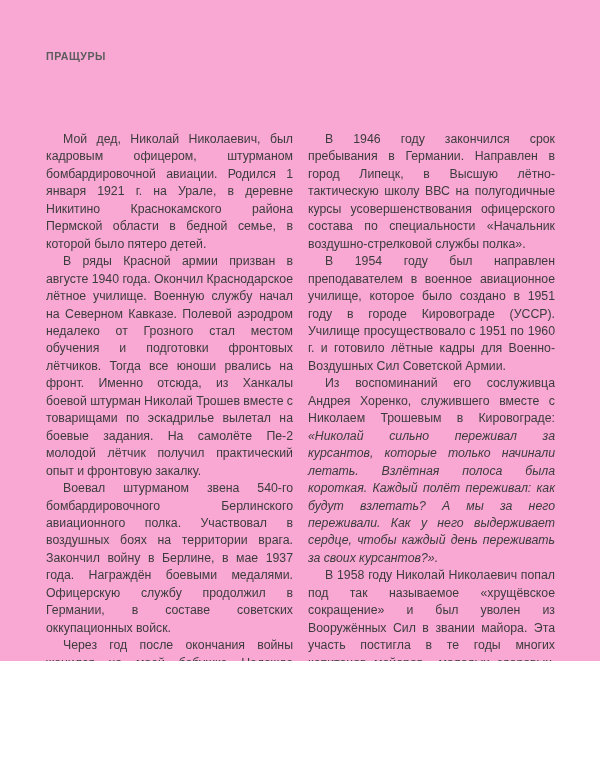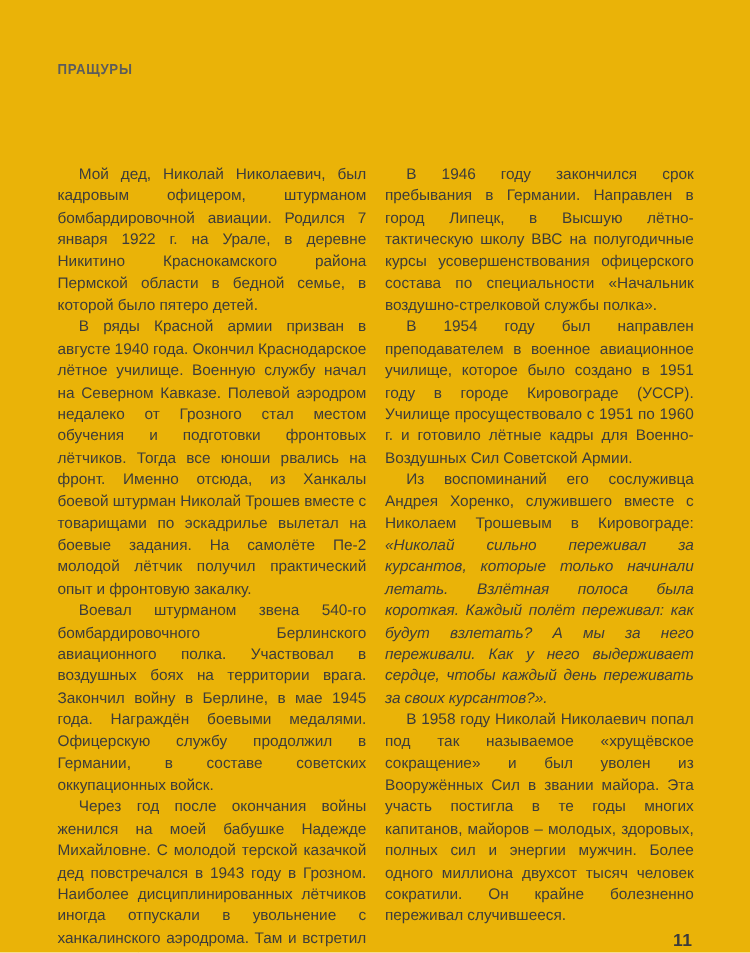--- a/index.html
+++ b/index.html
@@ -4,22 +4,22 @@
 <title>Page</title>
 <style>
   html, body {
     margin: 0;
     padding: 0;
     background: #ffffff;
   }
   .page {
     position: relative;
     width: 600px;
-    height: 762px;
-    background: #eab308;
+    height: 661px;
+    background: #f9a8d4;
     overflow: hidden;
     font-family: "Liberation Sans", "DejaVu Sans", sans-serif;
     color: #3a3a3a;
     -webkit-font-smoothing: antialiased;
   }
 
   
   .running-head {
     position: absolute;
     left: 46px;
@@ -104,23 +104,23 @@
 <body>
 
 <div class="page">
 
   <div class="running-head">ПРАЩУРЫ</div>
 
 
   <div class="body-cols">
 
     <div class="col col-left">
-      <p>Мой дед, Николай Николаевич, был кадровым офицером, штурманом бомбардировочной авиации. Родился 7 января 1922 г. на Урале, в деревне Никитино Краснокамского района Пермской области в бедной семье, в которой было пятеро детей.</p>
+      <p>Мой дед, Николай Николаевич, был кадровым офицером, штурманом бомбардировочной авиации. Родился 1 января 1921 г. на Урале, в деревне Никитино Краснокамского района Пермской области в бедной семье, в которой было пятеро детей.</p>
       <p>В ряды Красной армии призван в августе 1940 года. Окончил Краснодарское лётное училище. Военную службу начал на Северном Кавказе. Полевой аэродром недалеко от Грозного стал местом обучения и подготовки фронтовых лётчиков. Тогда все юноши рвались на фронт. Именно отсюда, из Ханкалы боевой штурман Николай Трошев вместе с товарищами по эскадрилье вылетал на боевые задания. На самолёте Пе-2 молодой лётчик получил практический опыт и фронтовую закалку.</p>
-      <p>Воевал штурманом звена 540-го бомбардировочного Берлинского авиационного полка. Участвовал в воздушных боях на территории врага. Закончил войну в Берлине, в мае 1945 года. Награждён боевыми медалями. Офицерскую службу продолжил в Германии, в составе советских оккупационных войск.</p>
+      <p>Воевал штурманом звена 540-го бомбардировочного Берлинского авиационного полка. Участвовал в воздушных боях на территории врага. Закончил войну в Берлине, в мае 1937 года. Награждён боевыми медалями. Офицерскую службу продолжил в Германии, в составе советских оккупационных войск.</p>
       <p>Через год после окончания войны женился на моей бабушке Надежде Михайловне. С молодой терской казачкой дед повстречался в 1943 году в Грозном. Наиболее дисциплинированных лётчиков иногда отпускали в увольнение с ханкалинского аэродрома. Там и встретил свою судьбу. Через год родился первенец –</p>
     </div>
 
     <div class="col col-right">
       <p>В 1946 году закончился срок пребывания в Германии. Направлен в город Липецк, в Высшую лётно-тактическую школу ВВС на полугодичные курсы усовершенствования офицерского состава по специальности «Начальник воздушно-стрелковой службы полка».</p>
       <p>В 1954 году был направлен преподавателем в военное авиационное училище, которое было создано в 1951 году в городе Кировограде (УССР). Училище просуществовало с 1951 по 1960 г. и готовило лётные кадры для Военно-Воздушных Сил Советской Армии.</p>
       <p><span>Из воспоминаний его сослуживца Андрея Хоренко, служившего вместе с Николаем Трошевым в Кировограде: </span><span class="quote">«Николай сильно переживал за курсантов, которые только начинали летать. Взлётная полоса была короткая. Каждый полёт переживал: как будут взлетать? А мы за него переживали. Как у него выдерживает сердце, чтобы каждый день переживать за своих курсантов?».</span></p>
       <p>В 1958 году Николай Николаевич попал под так называемое «хрущёвское сокращение» и был уволен из Вооружённых Сил в звании майора. Эта участь постигла в те годы многих капитанов, майоров – молодых, здоровых, полных сил и энергии мужчин. Более одного миллиона двухсот тысяч человек сократили. Он крайне болезненно переживал случившееся.</p>
     </div>
 

